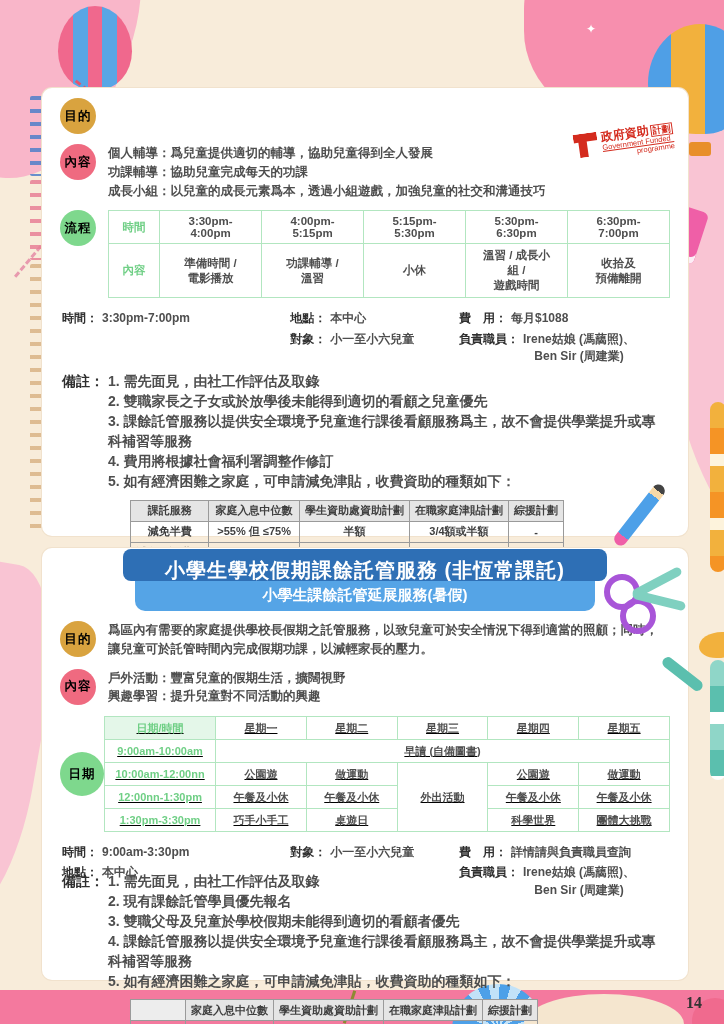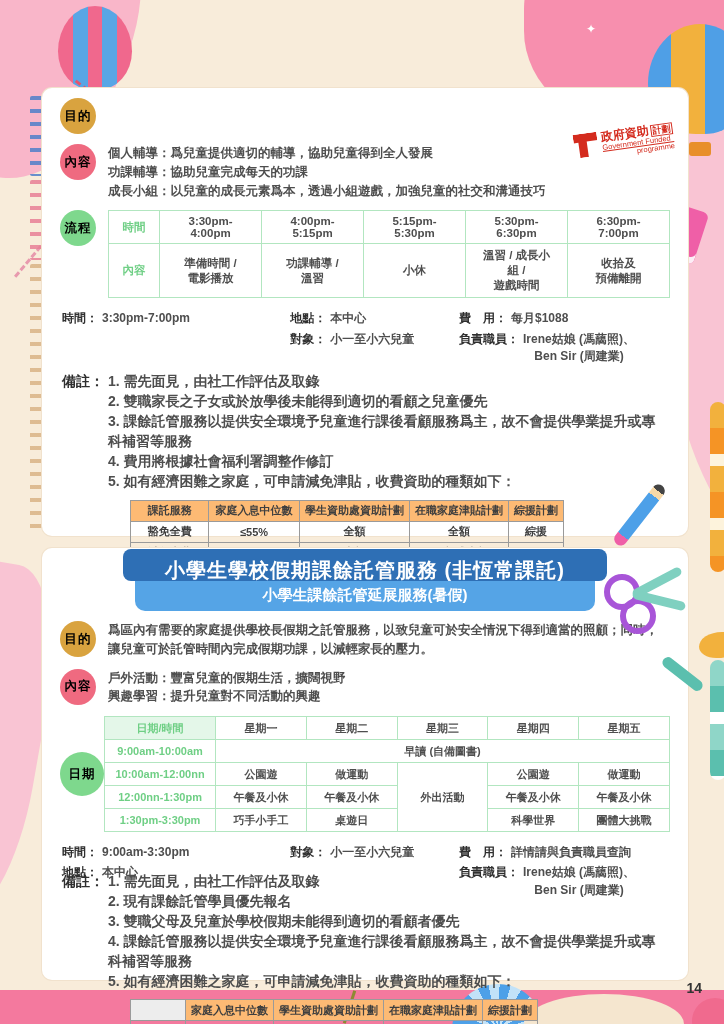--- a/index.html
+++ b/index.html
@@ -109,31 +109,31 @@
   .kv .k{font-weight:bold;color:#2f2f2f;white-space:nowrap;margin-right:4px;}
   .kv .v{color:#4e4e4e;font-weight:bold;}
   .c1{width:238px;}.c2{width:176px;}.c3{width:218px;text-align:center;}
 
   .notes{display:flex;margin:4px 20px 0 20px;font-size:14px;line-height:1.42;}
   .notes .k{font-weight:bold;color:#2f2f2f;white-space:nowrap;margin-right:4px;}
   .notes .nlist div{color:#4e4e4e;font-weight:bold;padding-left:0px;}
 
   .fee{margin:8px auto 0 88px;}
   .fee td,.fee th{border:1px solid #9a9a9a;font-size:11px;color:#3f3f3f;text-align:center;padding:2.5px 5px;font-weight:bold;}
-  .fee th{background:#fdba74;}
+  .fee th{background:#e5e5e5;}
   .fee td.rl{font-weight:bold;}
   .fee2 th.empty{background:#ededed;}
 
-  .sched2{margin-left:0;}
+  .sched2{margin-left:0;text-decoration:underline;}
   .sched2 td{border:1.5px solid #b2e6c0;text-align:center;font-size:11px;color:#4e4e4e;font-weight:bold;padding:3.5px 3px;}
   .sched2 td.hday{color:#4e4e4e;width:94px;}
   .sched2 td.htime{color:#6fcf85;background:#e4f7e9;width:112px;}
   .sched2 td.time{color:#6fcf85;}
 
-  .pagenum{position:absolute;right:22px;bottom:28px;font-size:14px;color:#333;font-weight:bold;z-index:7;}
+  .pagenum{position:absolute;right:22px;bottom:12px;font-size:16px;color:#333;font-weight:bold;z-index:7;font-family:Liberation Serif, serif;}
 </style>
 </head>
 <body>
 
 <div class="page">
 
   <div class="blob blob-tl"></div>
   <div class="blob blob-tr"></div>
   <div class="blob blob-mr"></div>
   <div class="blob blob-ml"></div>
@@ -250,27 +250,20 @@
     </div>
 
     <table class="fee">
       <tbody>
           <tr>
         <th>課託服務</th>
         <th>家庭入息中位數</th>
         <th>學生資助處資助計劃</th>
         <th>在職家庭津貼計劃</th>
         <th>綜援計劃</th>
-      </tr>
-      <tr>
-        <td class="rl">豁免全費</td>
-        <td>≤55%</td>
-        <td>全額</td>
-        <td>全額</td>
-        <td>綜援</td>
       </tr>
       <tr>
         <td class="rl">減免半費</td>
         <td>&gt;55% 但 ≤75%</td>
         <td>半額</td>
         <td>3/4額或半額</td>
         <td>-</td>
       </tr>
       <tr>
         <td class="rl">減免3分1費用</td>

